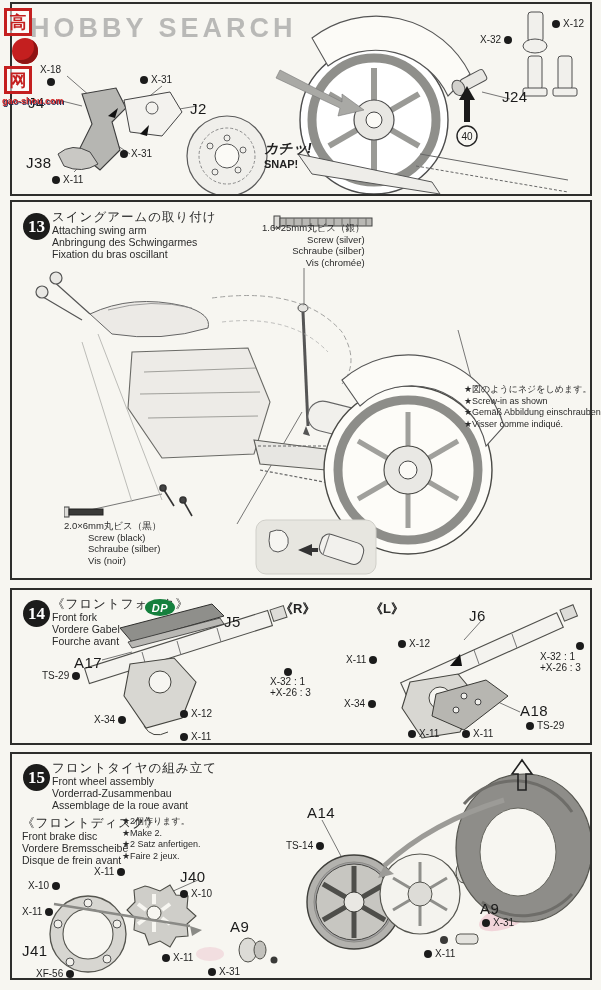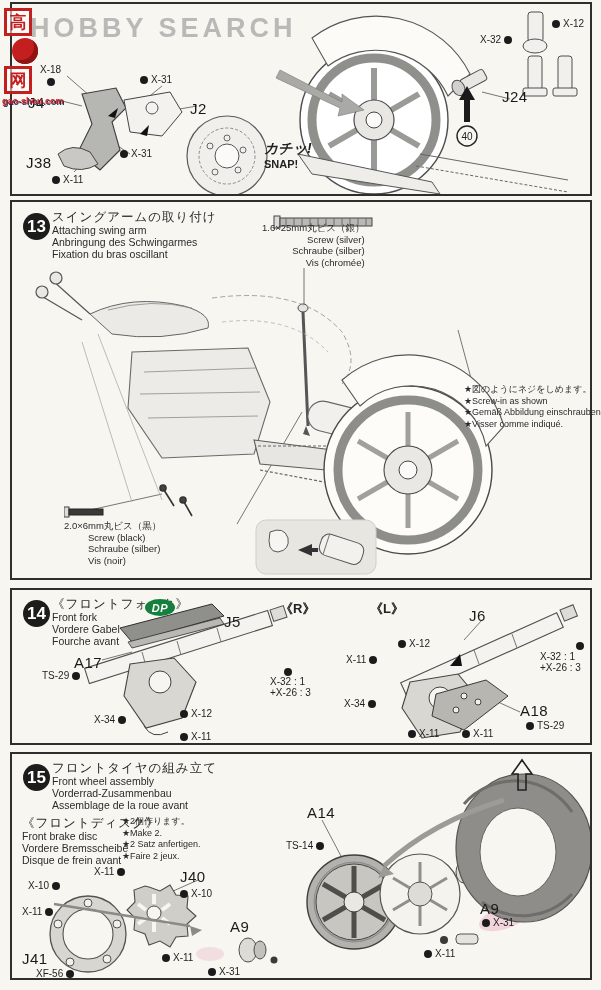--- a/index.html
+++ b/index.html
@@ -9,21 +9,21 @@
     font-family:"Liberation Sans","DejaVu Sans",sans-serif;
     color:#2b2b2b;
   }
   .box{position:absolute;border:2px solid #2e2e2c;box-sizing:border-box;}
   svg{position:absolute;left:0;top:0;}
   .abs{position:absolute;}
   .hgroup{position:absolute;line-height:1.12;}
   .hgroup .ja{font-size:12.5px;letter-spacing:1px;margin-bottom:1px;}
   .hgroup .ln{font-size:10.5px;}
   .badge{position:absolute;width:27px;height:27px;border-radius:50%;background:#1c1c1b;color:#fff;
-    display:flex;align-items:center;justify-content:center;font-weight:bold;font-size:17px;}
+    display:flex;align-items:center;justify-content:center;font-weight:bold;font-size:17px;font-family:Liberation Serif, serif;}
   .part{position:absolute;font-size:15px;color:#1a1a1a;letter-spacing:.4px;white-space:nowrap;}
   .co{position:absolute;font-size:10px;color:#1f1f1f;display:flex;align-items:center;gap:3px;white-space:nowrap;}
   .co .dot{width:8px;height:8px;border-radius:50%;background:#1b1b1b;flex:none;}
   .co.dl .dot{order:-1;} .co.dr .dot{order:2;}
   .small-block{position:absolute;font-size:9.5px;line-height:1.22;color:#2a2a2a;white-space:nowrap;}
   .small-block .ind{margin-left:24px;}
   .notes{position:absolute;font-size:9px;line-height:1.3;color:#2a2a2a;white-space:nowrap;}
   .rl{position:absolute;font-size:13px;font-weight:bold;color:#222;}
   .snap{position:absolute;color:#222;}
   .snap .ja{font-size:14px;font-weight:bold;font-style:italic;}
@@ -531,21 +531,21 @@
       <span class="dot"></span>
     </div>
   <div class="co dl" style="left:168px;top:134px;">
       <span class="dot"></span>
       <span>X-10</span>
     </div>
   <div class="co dr" style="left:10px;top:152px;">
       <span>X-11</span>
       <span class="dot"></span>
     </div>
-  <div class="part" style="left:10px;top:196px;">J41</div>
+  <div class="part" style="left:10px;top:188px;">J41</div>
   <div class="co dr" style="left:24px;top:214px;">
       <span>XF-56</span>
       <span class="dot"></span>
     </div>
   <div class="co dl" style="left:150px;top:198px;">
       <span class="dot"></span>
       <span>X-11</span>
     </div>
   <div class="part" style="left:218px;top:164px;">A9</div>
   <div class="co dl" style="left:196px;top:212px;">

